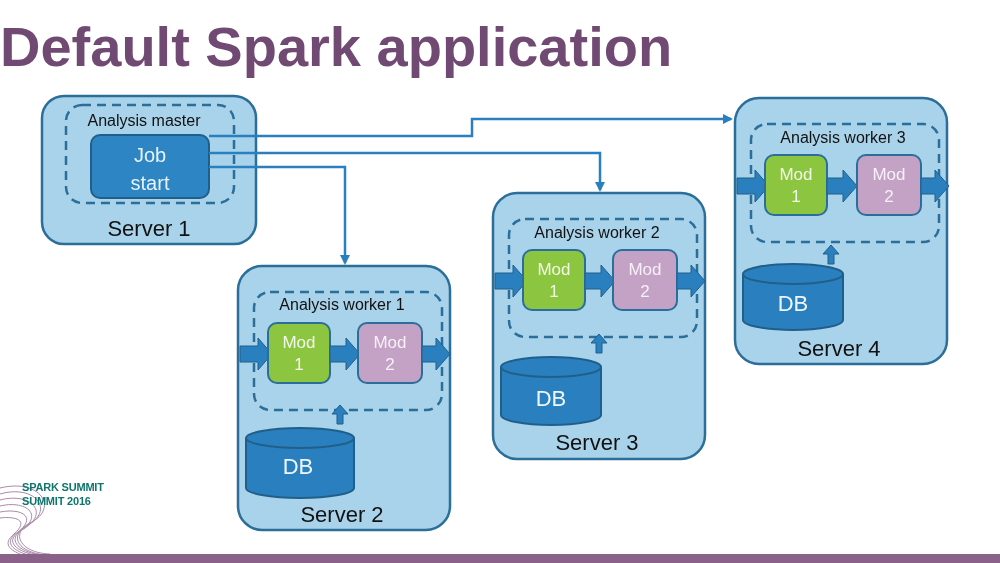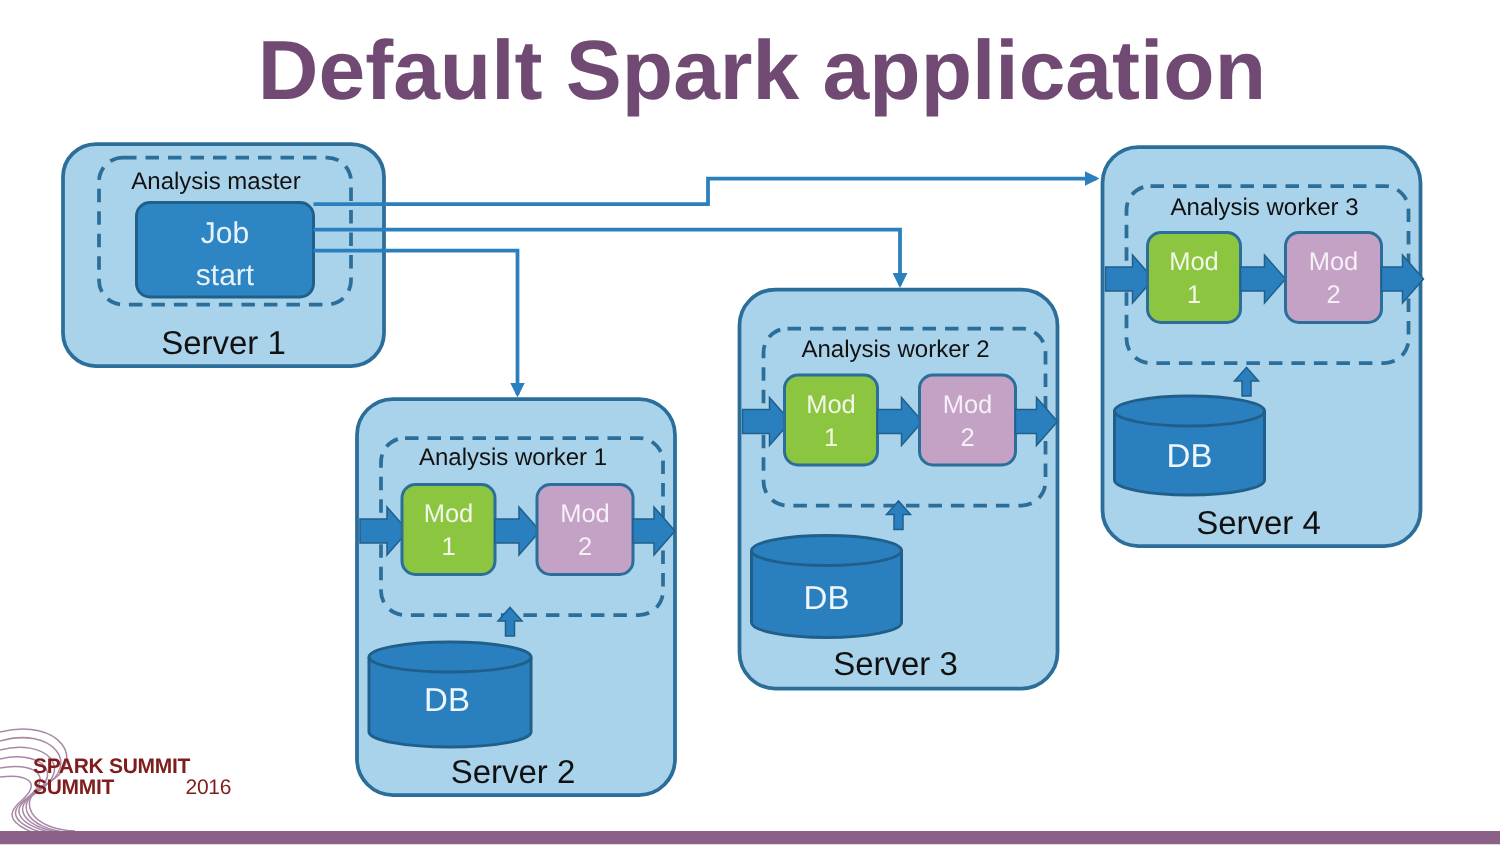--- a/index.html
+++ b/index.html
@@ -1,21 +1,21 @@
 <!DOCTYPE html>
 <html><head>
 <meta charset="utf-8">
 <style>
   html, body { margin:0; padding:0; }
   body { width:1000px; height:563px; position:relative; background:#ffffff; overflow:hidden; font-family:"Liberation Sans", sans-serif; }
-  .title { position:absolute; left:0; width:844px; top:14px; text-align:right; font-weight:bold; font-size:56px; color:#714a74; letter-spacing:0px; }
+  .title { position:absolute; left:0; width:844px; top:14px; text-align:left; font-weight:bold; font-size:56px; color:#714a74; letter-spacing:0px; }
   svg.diagram { position:absolute; left:0; top:0; }
   .footer-bar { position:absolute; left:0; top:554px; width:1000px; height:9px; background:#8a6289; }
-  .logo { position:absolute; left:22px; top:503px; font-weight:bold; font-size:14px; line-height:14px; color:#7f1d1d; letter-spacing:-0.2px; }
-  .logo .yr { font-weight:normal;margin-left:44px; }
+  .logo { position:absolute; left:22px; top:480px; font-weight:bold; font-size:11px; line-height:14px; color:#0f766e; letter-spacing:-0.2px; }
+  .logo .yr { font-weight:bold; }
   .logo-swirl { position:absolute; left:0; top:478px; }
 </style>
 </head>
 <body>
 
 <div class="title">Default Spark application</div>
 
 <svg class="diagram" width="1000" height="563" viewBox="0 0 1000 563">
   <defs>
     <marker id="tri" markerWidth="10" markerHeight="10" refX="8" refY="5" orient="auto" markerUnits="userSpaceOnUse">

